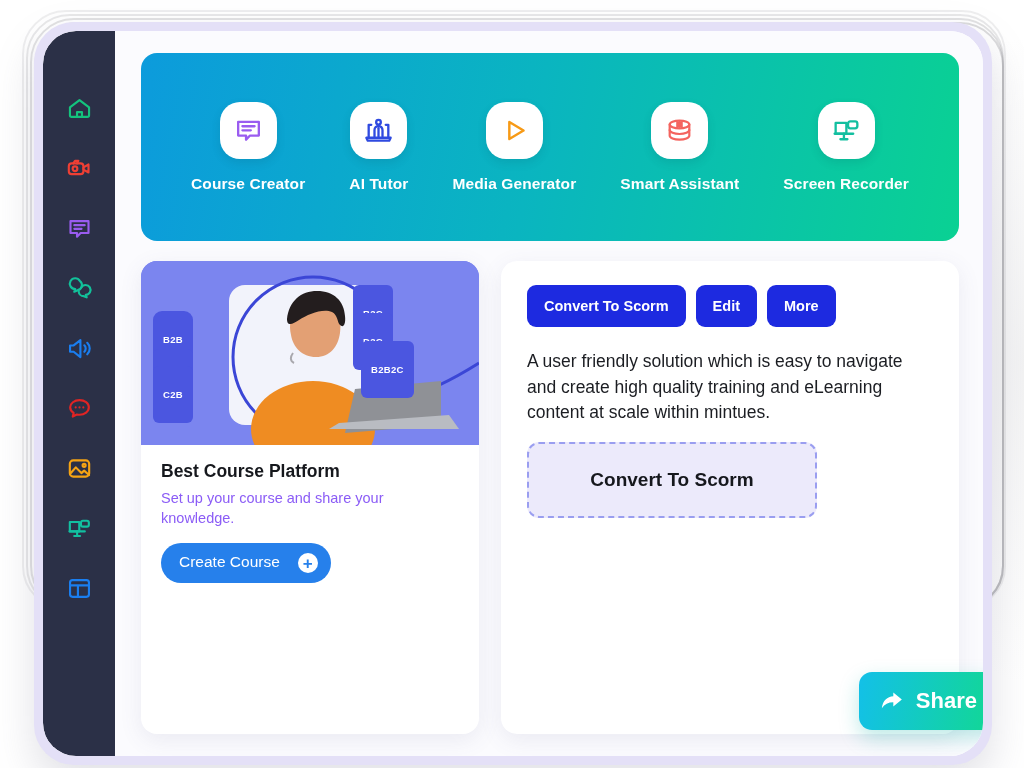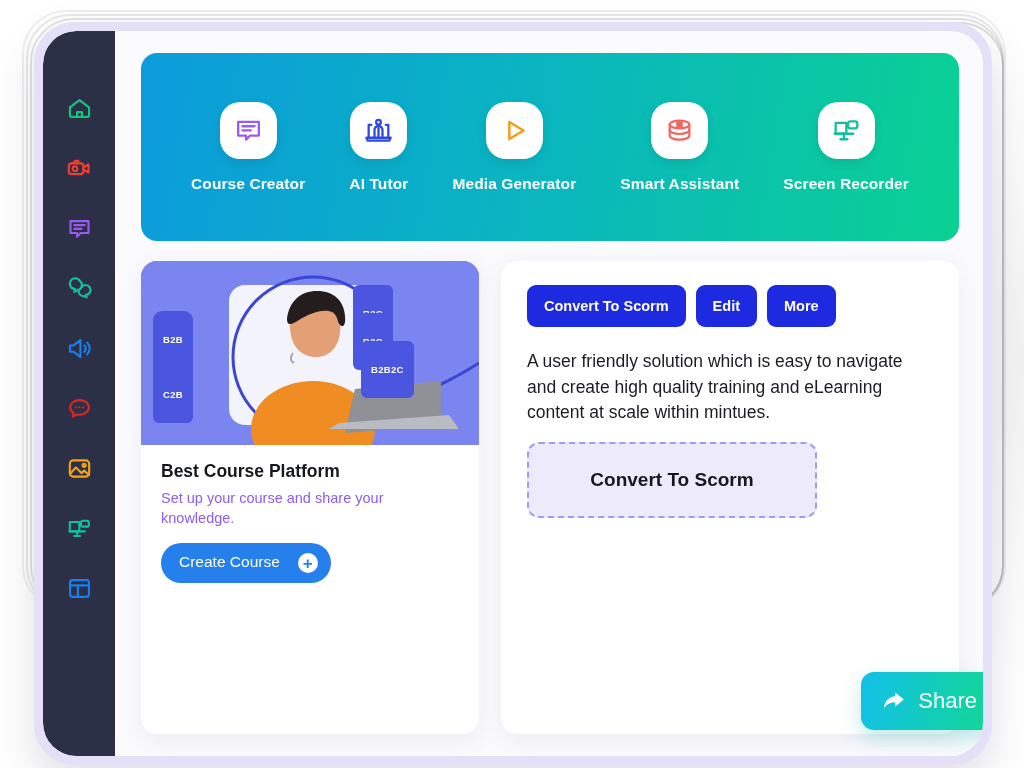--- a/index.html
+++ b/index.html
@@ -192,21 +192,21 @@
   }
 
   
   .btn-share {
     position: absolute;
     right: -20px; bottom: 26px;
     background: linear-gradient(100deg, #13c0e8 0%, #12d98e 100%);
     color: #fff;
     border: none; border-radius: 13px;
     padding: 16px 26px 16px 20px;
-    font-size: 22px; font-weight: normal; font-family: inherit;
+    font-size: 22px; font-weight: bold; font-family: inherit;
     display: flex; align-items: center; gap: 11px;
     box-shadow: 0 8px 20px rgba(20,180,170,0.28);
     cursor: pointer;
     z-index: 20;
   }
   .btn-share svg { width: 26px; height: 26px; display:block; }
 </style>
 </head>
 <body>
 

